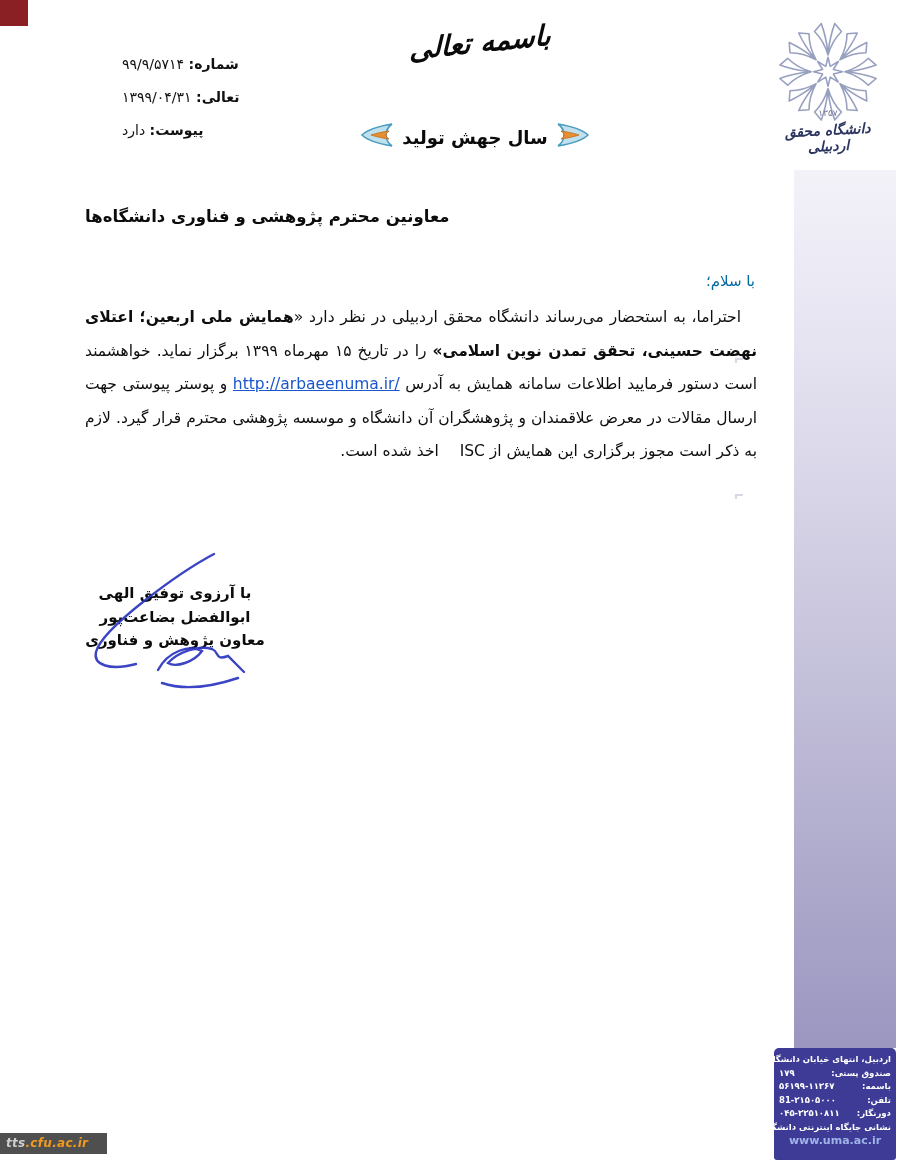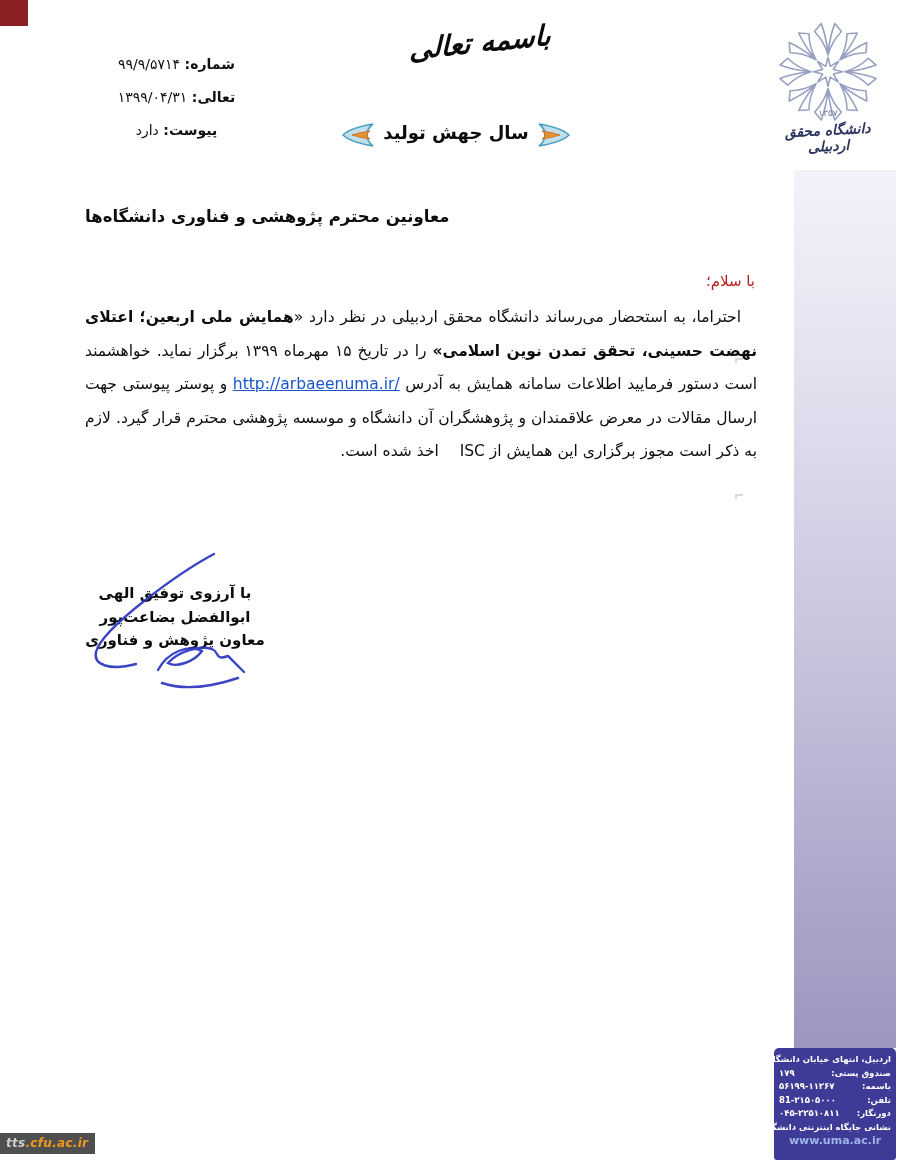--- a/index.html
+++ b/index.html
@@ -5,34 +5,34 @@
   * { margin:0; padding:0; box-sizing:border-box; }
   body { background:#e8e8e8; font-family:"DejaVu Sans", sans-serif; }
   .page {
     position:relative; width:900px; height:1165px; background:#ffffff;
     margin:0 auto; overflow:hidden;
   }
   
   .corner-red { position:absolute; left:0; top:0; width:28px; height:26px; background:#8a1f24; }
 
   
-  .letterhead { position:absolute; left:89px; top:56px; width:175px; direction:rtl; text-align:center; }
+  .letterhead { position:absolute; left:122px; top:56px; width:175px; direction:rtl; text-align:left; }
   .letterhead .row { height:33px; font-size:14px; color:#111; }
   .letterhead .lbl { font-weight:bold; }
   .ltr { direction:ltr; unicode-bidi:bidi-override; display:inline-block; }
 
   
   .bismillah {
     position:absolute; left:370px; top:26px; width:220px; text-align:center;
     font-family:"DejaVu Serif", serif; font-style:italic; font-weight:bold;
     font-size:28px; color:#0a0a0a; transform:rotate(-6deg) skewX(-6deg);
   }
 
   
-  .slogan { position:absolute; left:311px; top:122px; width:290px; display:flex; align-items:flex-start; justify-content:center; gap:8px; }
+  .slogan { position:absolute; left:330px; top:122px; width:290px; display:flex; align-items:flex-end; justify-content:center; gap:8px; }
   .slogan-text { font-weight:bold; font-size:18px; color:#0a0a0a; direction:rtl; white-space:nowrap; }
   .ornament { width:34px; height:26px; }
   .ornament.flip { transform:scaleX(-1); }
 
   
   .logo { position:absolute; right:8px; top:18px; width:128px; text-align:center; }
   .logo-year { font-size:9px; color:#707698; letter-spacing:1px; margin-top:-26px; }
   .logo-name {
     font-family:"DejaVu Serif", serif; font-style:italic; font-weight:bold;
     font-size:14px; color:#2c3560; direction:rtl; margin-top:4px; transform:rotate(-3deg);
@@ -52,34 +52,34 @@
   }
   .contact .c-row { display:flex; justify-content:space-between; align-items:baseline;
     font-size:8.5px; font-weight:bold; line-height:13.5px; white-space:nowrap; }
   .contact .c-full { display:block; text-align:right; }
   .contact .c-url { text-align:center; color:#9fb3e8; font-size:11px; direction:ltr; }
 
   
   .recipient { position:absolute; left:85px; top:207px; width:670px; direction:rtl; text-align:left;
     padding-right:20px; font-weight:bold; font-size:16.5px; color:#0c0c0c; }
   .salutation { position:absolute; left:85px; top:272px; width:670px; direction:rtl; text-align:right;
-    font-size:15px; color:#b91c1c; }
+    font-size:15px; color:#0369a1; }
   .body-par { position:absolute; left:85px; top:301px; width:672px; direction:rtl;
     text-align:justify; font-size:15.5px; line-height:33.5px; color:#0e0e0e; text-indent:16px; }
   .body-par b { font-weight:bold; }
   .body-par .link { color:#1a56cc; text-decoration:underline; direction:ltr; unicode-bidi:embed; display:inline-block; text-indent:0; }
   .mark { position:absolute; width:8px; height:5px; border-top:2px solid #ccd1dd; border-left:2px solid #ccd1dd; opacity:.8; }
 
   
   .signature { position:absolute; left:55px; top:582px; width:240px; text-align:center;
     direction:rtl; font-weight:bold; font-size:15px; line-height:23.5px; color:#0c0c0c; }
   .sig-ink { position:absolute; left:62px; top:548px; width:220px; height:160px; pointer-events:none; }
 
   
-  .watermark { position:absolute; left:0; top:1133px; background:#4f4f4f; padding:3px 7px 4px 6px;
+  .watermark { position:absolute; left:0; top:1133px; background:#4f4f4f; padding:3px 19px 4px 6px;
     font-style:italic; font-weight:bold; font-size:12px; letter-spacing:.3px;text-align:right; }
   .watermark .wm-a { color:#cfcfcf; }
   .watermark .wm-b { color:#f29a1d; }
 </style>
 </head>
 <body>
 
 <div class="page">
 
   <div class="corner-red"></div>

